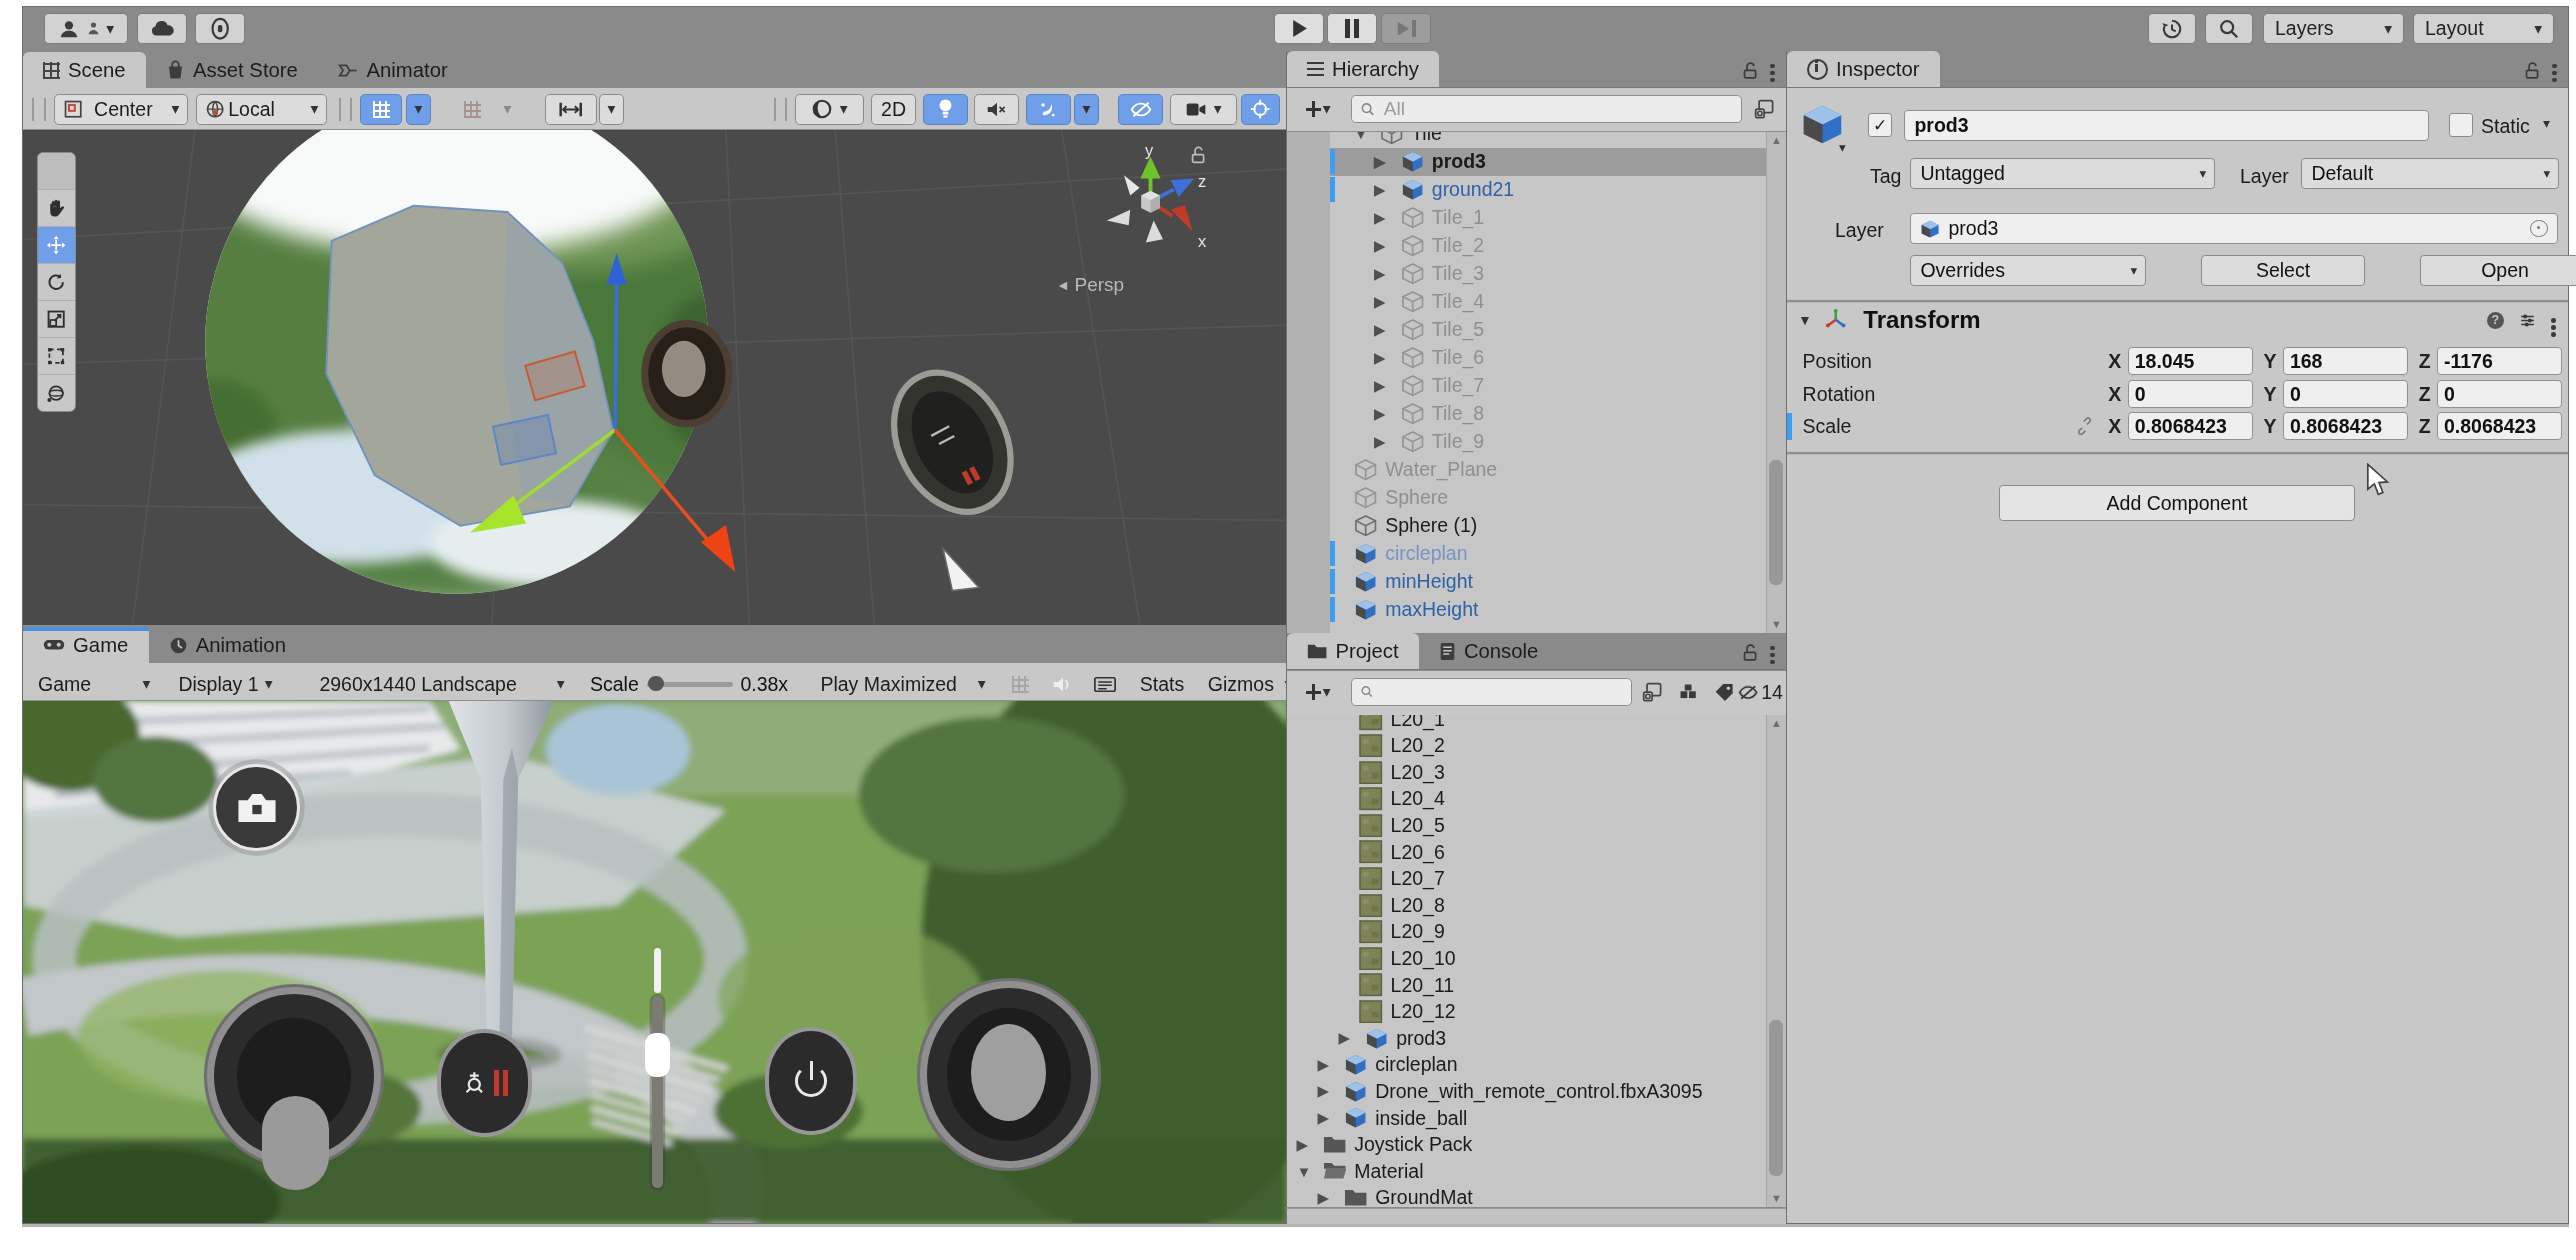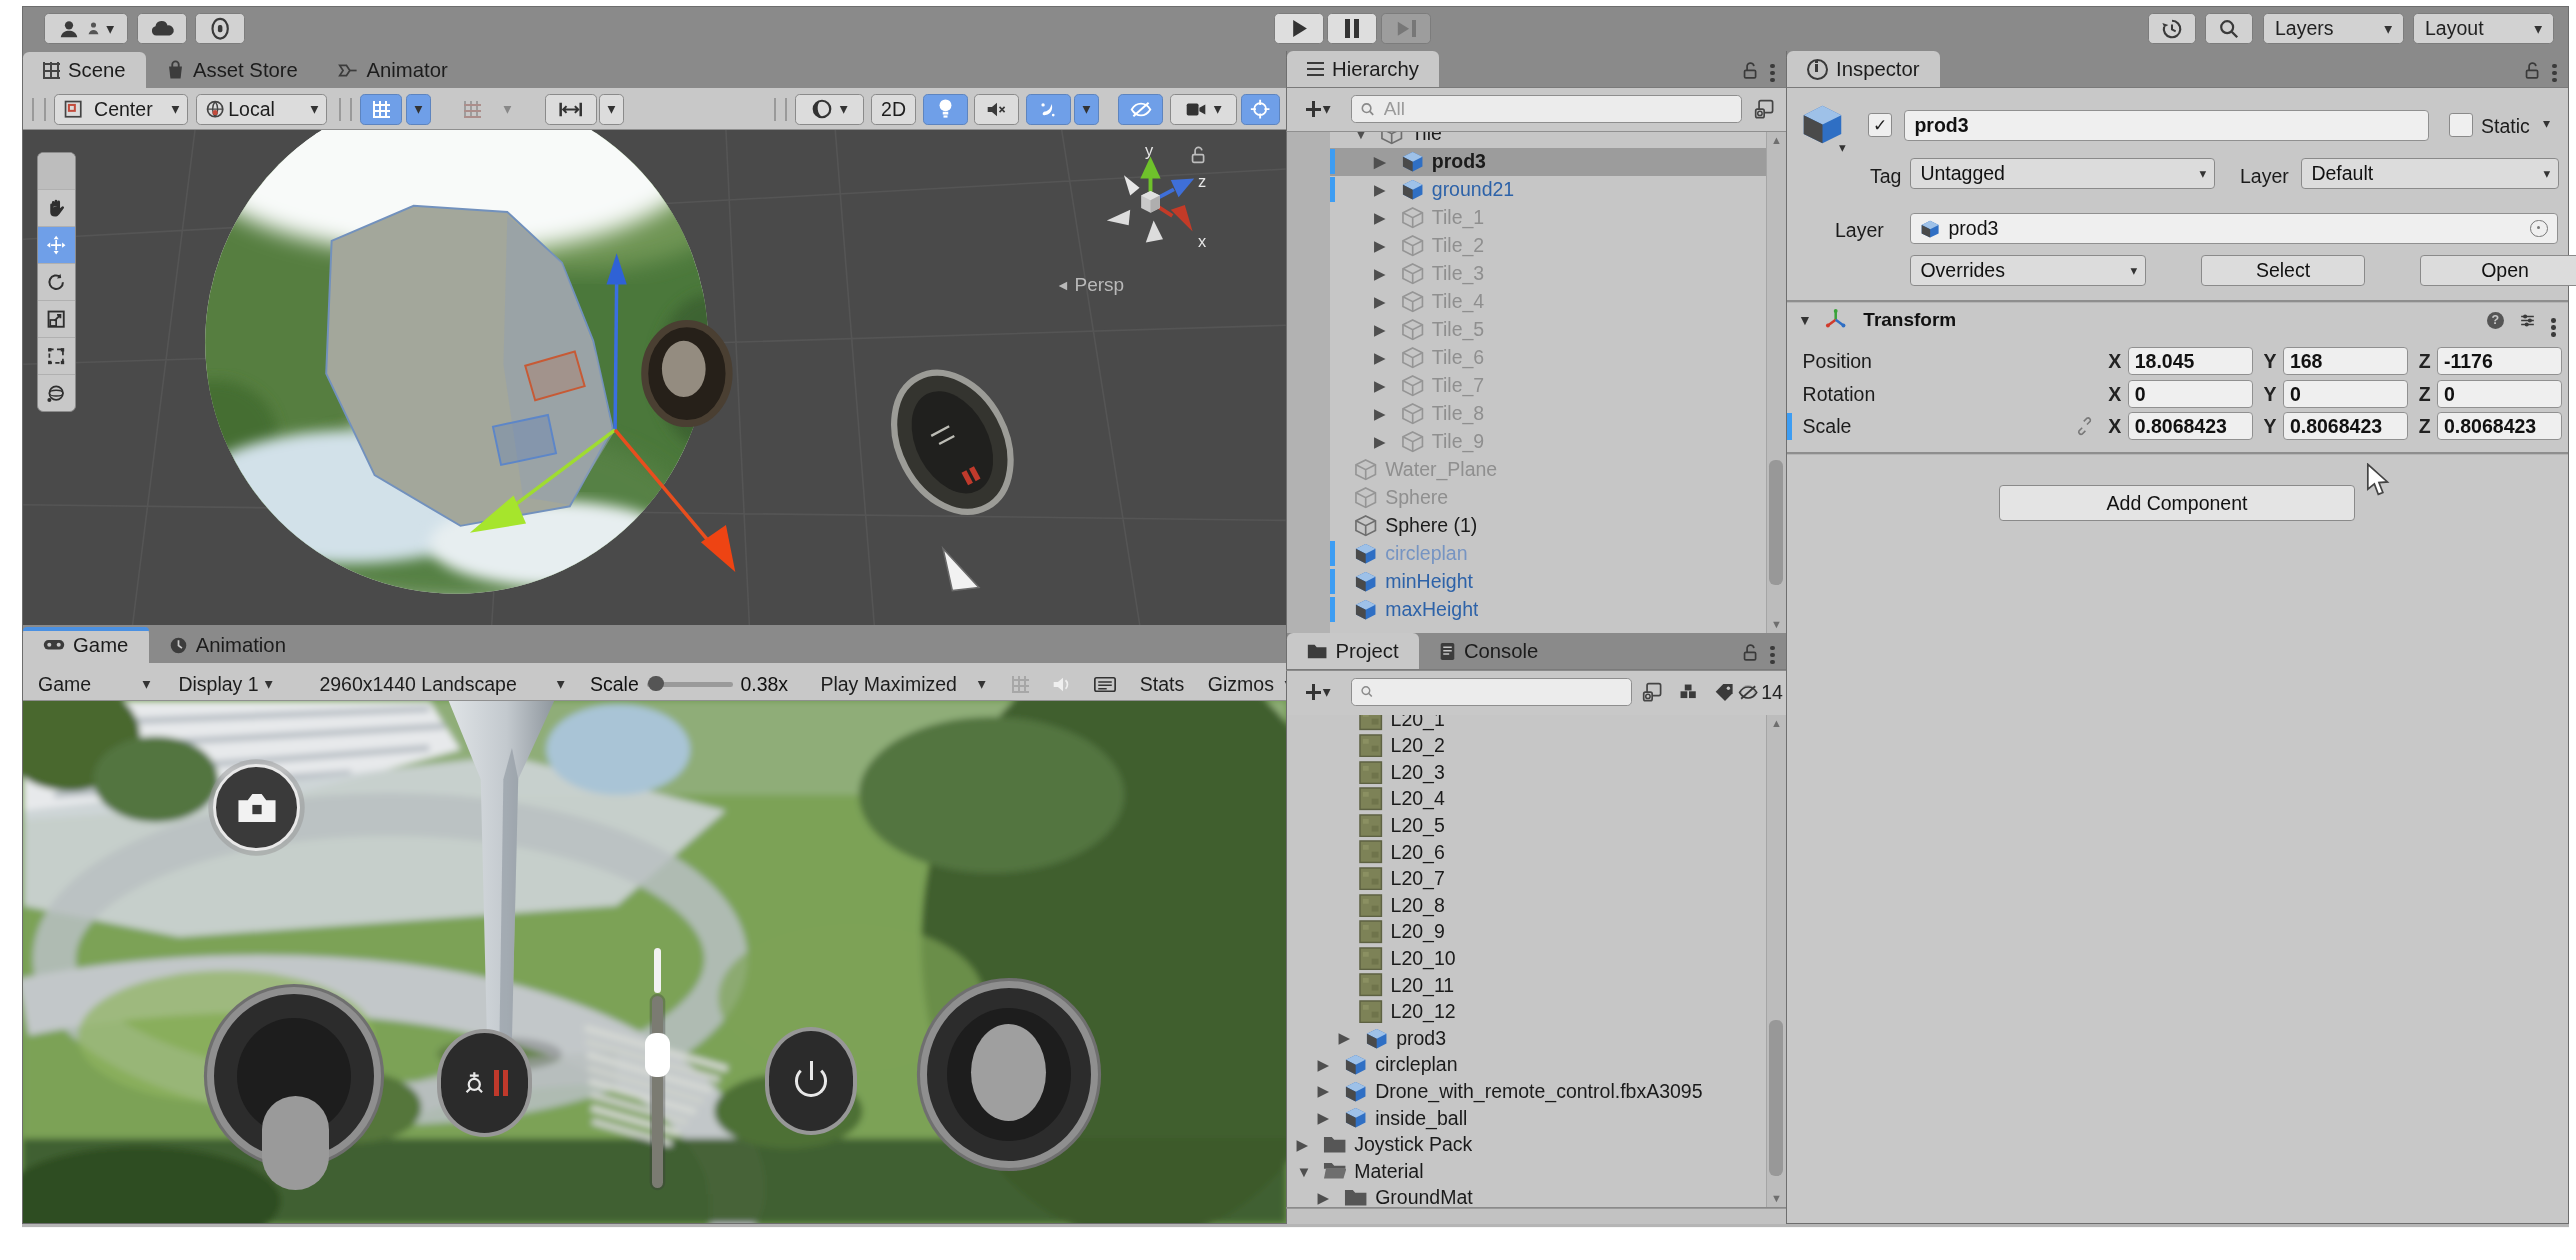--- a/index.html
+++ b/index.html
@@ -1175,21 +1175,21 @@
     <div class="abs" style="left:0;top:215px;width:100%;height:34px;background:#c8c8c8;display:flex;align-items:center;">
       <span style="margin-left:11px;font-size:14px;color:#333;">▼</span>
       <svg style="margin-left:12.5px;" width="23.4" height="23.4" viewBox="0 0 24 24">
             <path d="M12 12 12 3" stroke="#3aa33a" stroke-width="2.6"></path>
             <path d="M12 12 4 18" stroke="#d13b2c" stroke-width="2.6"></path>
             <path d="M12 12 20 18" stroke="#2f6fc4" stroke-width="2.6"></path>
             <circle cx="12" cy="3" r="2" fill="#3aa33a"></circle>
             <circle cx="4" cy="18" r="2" fill="#d13b2c"></circle>
             <circle cx="20" cy="18" r="2" fill="#2f6fc4"></circle>
           </svg>
-      <span style="margin-left:15.6px;font-size:19px;font-weight:bold;">Transform</span>
+      <span style="margin-left:15.6px;font-size:24px;font-weight:bold;">Transform</span>
       <span style="margin-left:auto;margin-right:12.5px;display:flex;gap:14px;align-items:center;">
         <span style="width:17px;height:17px;border-radius:50%;background:#555;color:#c8c8c8;font-size:12.5px;text-align:center;line-height:17px;font-weight:bold;">?</span>
         <svg width="19" height="19" viewBox="0 0 24 24">
               <path d="M4 7h16M4 12h16M4 17h16" stroke="#3a3a3a" stroke-width="2"></path>
               <circle cx="9" cy="7" r="2.6" fill="#3a3a3a"></circle>
               <circle cx="15" cy="12" r="2.6" fill="#3a3a3a"></circle>
               <circle cx="11" cy="17" r="2.6" fill="#3a3a3a"></circle>
             </svg>
         <span class="dots" style="margin-top:0;"></span>
       </span>

